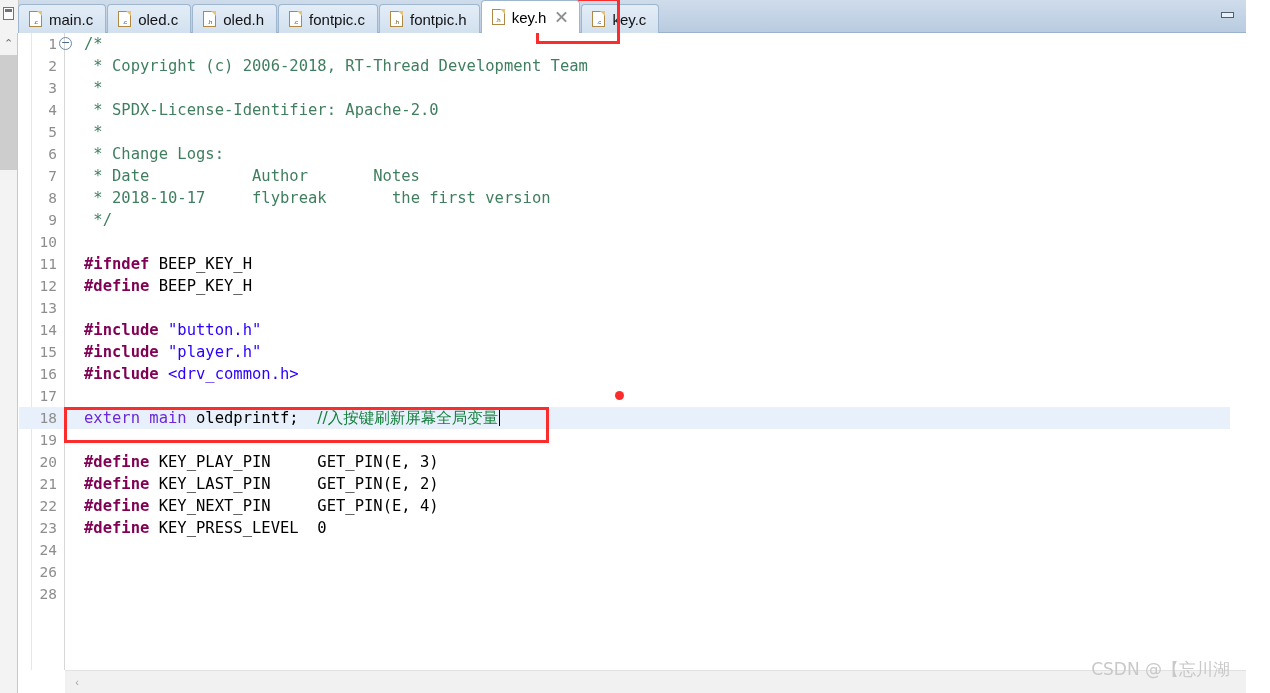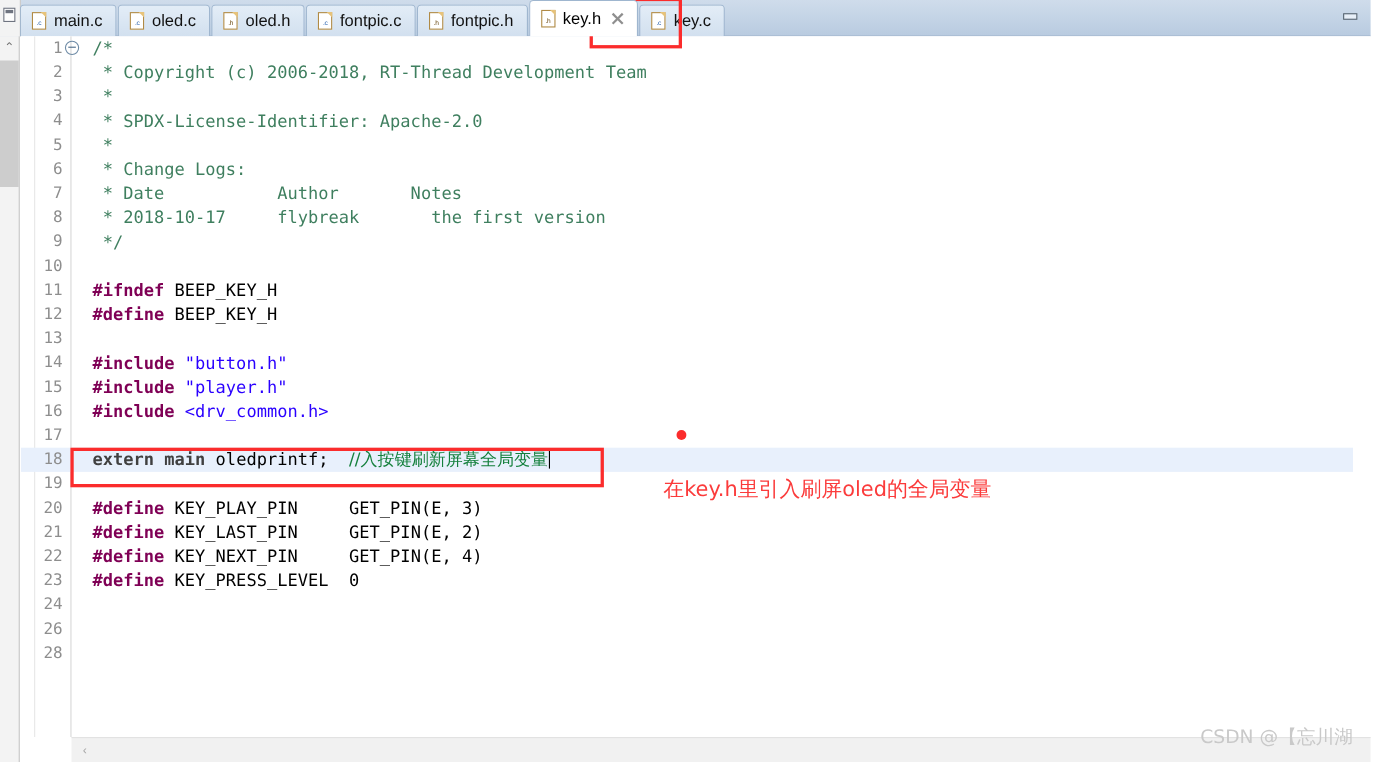--- a/index.html
+++ b/index.html
@@ -244,21 +244,21 @@
     position: absolute;
     left: 65px; top: 0;
     white-space: pre;
     color: #000000;
   }
 
   
   .cm   { color: #3f7f5f; }
   .cm2  { color: #15803d; font-family: "DejaVu Sans", sans-serif; }
   .pp   { color: #7f0055; font-weight: bold; }
-  .kw   { color: #404040; font-weight: bold; }
+  .kw   { color: #6d28d9; font-weight: normal; }
   .str  { color: #2a00ff; }
   .fn   { color: #000000; font-weight: bold; }
   .sq   { text-decoration-style: wavy;
           text-decoration-color: #d94b3a; text-underline-offset: 2px; }
 
   .caret {
     display: inline-block;
     width: 1px; height: 17px;
     background: #000000;
     vertical-align: -3px;
@@ -582,17 +582,16 @@
     <div class="hscroll">
       <span class="arrow">‹</span>
     </div>
 
     <div class="hscroll-corner"></div>
   </div>
 
   <div class="redbox" id="box-tab"></div>
   <div class="redbox" id="box-line"></div>
   <div class="reddot"></div>
-  <div class="note">在key.h里引入刷屏oled的全局变量</div>
 
   <div class="watermark">CSDN @【忘川湖</div>
 
 </div>
 
 </body></html>

